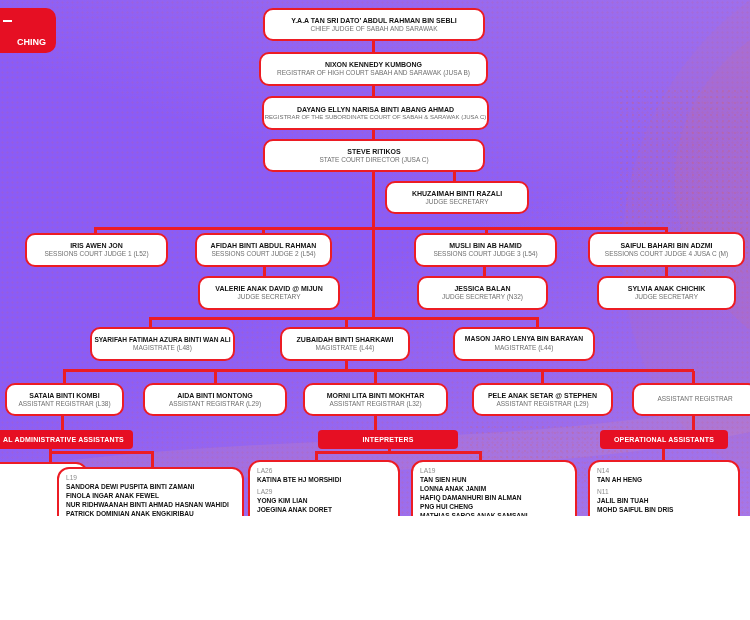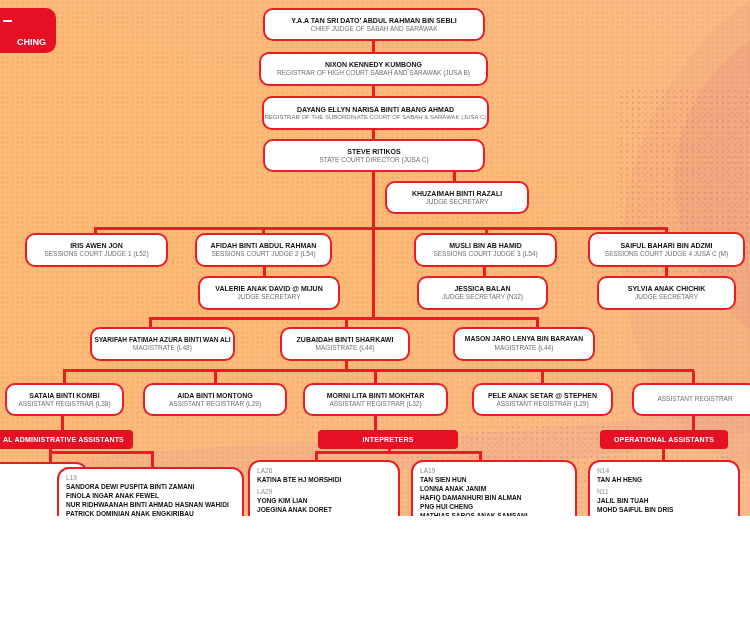--- a/index.html
+++ b/index.html
@@ -1,17 +1,17 @@
 <!DOCTYPE html>
 <html><head>
 <meta charset="utf-8">
 <style>
   html,body{margin:0;padding:0;background:#fff;}
   #stage{position:relative;width:750px;height:516px;overflow:hidden;
-         background:#fdba74;font-family:"Liberation Sans",sans-serif;}
+         background:#8b5cf6;font-family:"Liberation Sans",sans-serif;}
   .tint{position:absolute;inset:0;z-index:0;
         background:linear-gradient(200deg,rgba(236,190,196,0.20),rgba(255,255,255,0) 42%),
                    linear-gradient(340deg,rgba(236,190,196,0.28),rgba(255,255,255,0) 50%);}
   .decor-svg{position:absolute;left:0;top:0;z-index:1;}
   .dots{position:absolute;z-index:1;
         background-image:radial-gradient(circle,rgba(205,95,110,0.45) 1.1px,rgba(0,0,0,0) 1.2px);
         background-size:6px 6px;}
   .dots.faint{background-image:radial-gradient(circle,rgba(205,95,110,0.14) 1px,rgba(0,0,0,0) 1.1px);
         background-size:5px 5px;}
   .vline,.hline{position:absolute;background:#ec1c24;z-index:2;}

